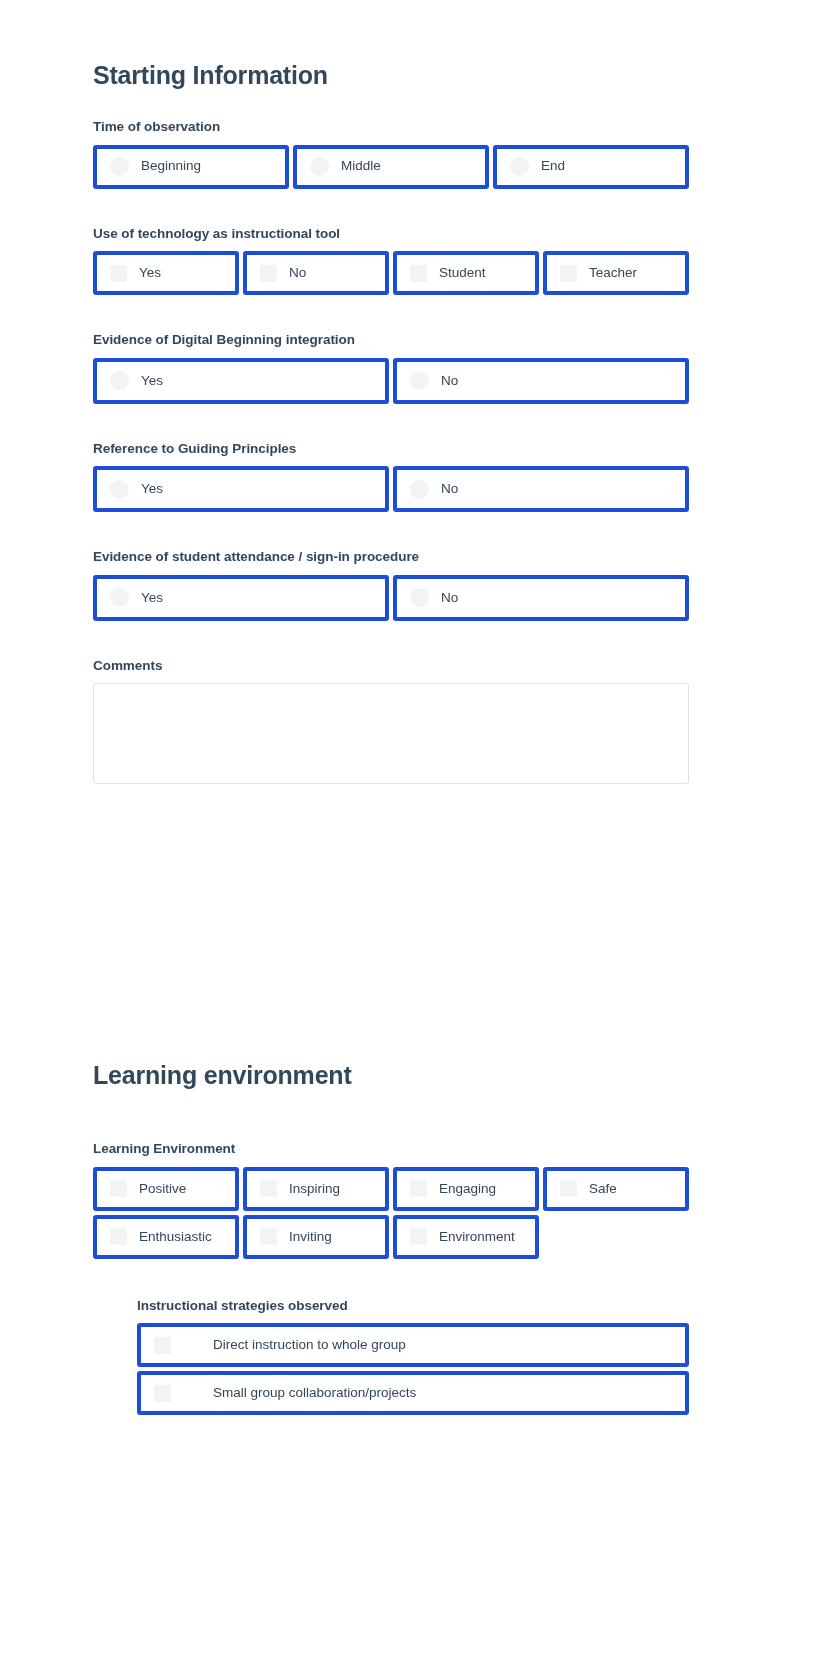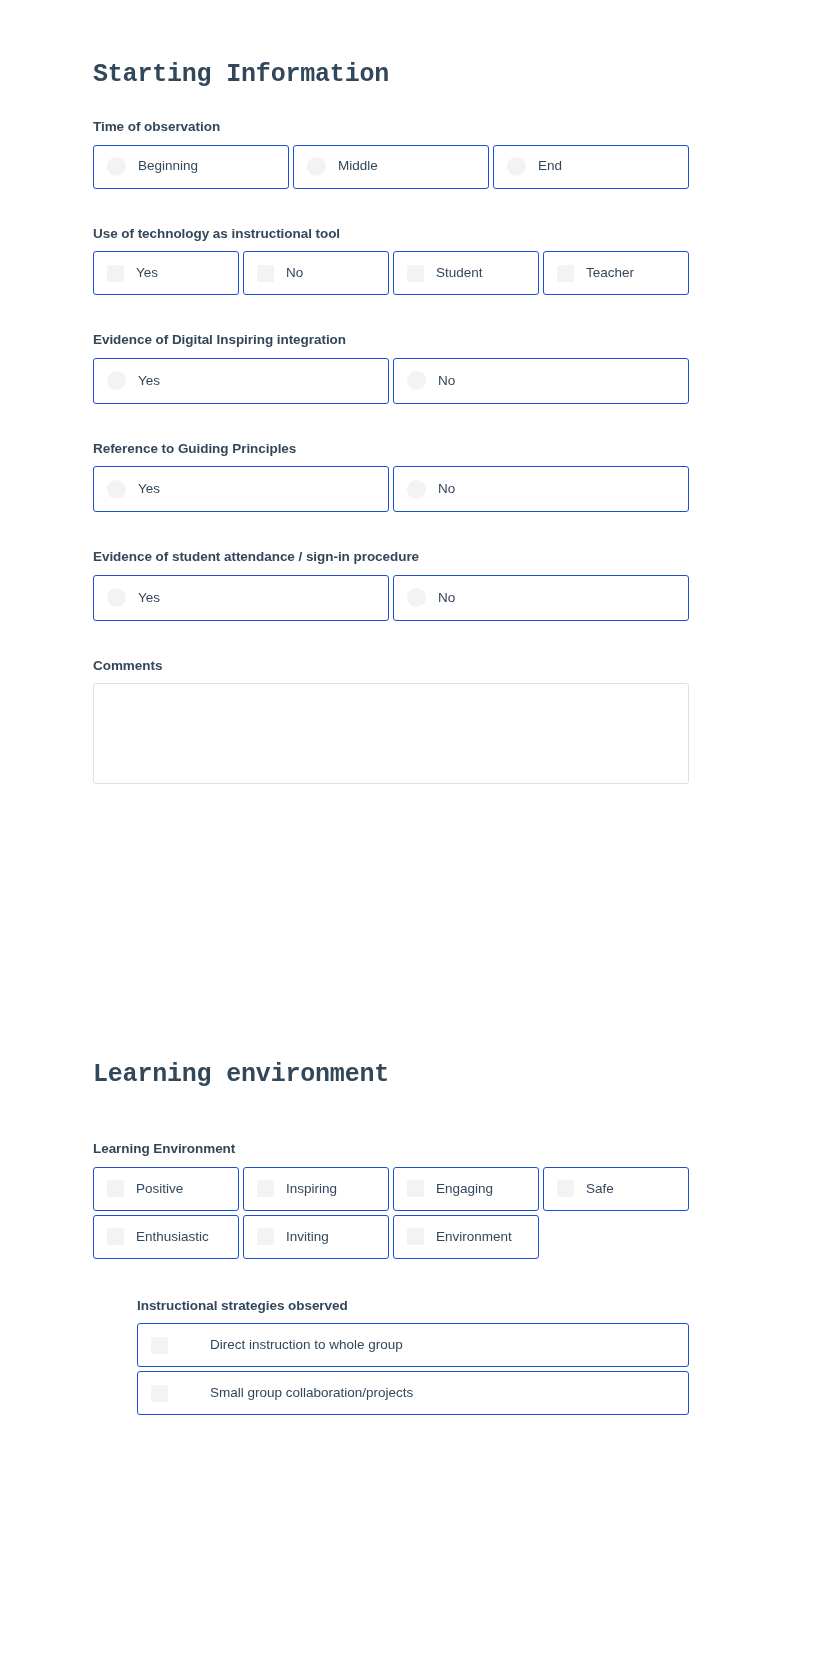--- a/index.html
+++ b/index.html
@@ -24,21 +24,20 @@
     margin-left: 93px;
   }
 
   
   .section-title {
     font-size: 25px;
     font-weight: 700;
     color: #33475b;
     letter-spacing: -0.2px;
     line-height: 1.2;
-    font-family: Liberation Mono, monospace;
   }
 
   .section-one-title { padding-top: 60px; }
 
   .section-two-title { padding-top: 0px; }
 
   
   .field {
     margin-top: 36px;
   }
@@ -61,21 +60,21 @@
 
   .options.cols-3 .option { width: calc((100% - 8px) / 3); }
   .options.cols-4 .option { width: calc((100% - 12px) / 4); }
   .options.cols-2 .option { width: calc((100% - 4px) / 2); }
   .options.cols-1 .option { width: 100%; gap: 30px; }
 
   .option {
     display: flex;
     align-items: center;
     height: 44px;
-    border: 1px solid #1d4ed8;
+    border: 4px solid #1d4ed8;
     border-radius: 3px;
     background: #ffffff;
     padding-left: 13px;
   }
 
   .option.tall { height: 46px; }
 
   .ctrl {
     flex: 0 0 auto;
     background: #f2f3f4;
@@ -162,21 +161,21 @@
           <span class="option-label">Student</span>
         </div>
         <div class="option">
           <span class="ctrl checkbox"></span>
           <span class="option-label">Teacher</span>
         </div>
       </div>
     </div>
 
     <div class="field">
-      <div class="field-label">Evidence of Digital Inspiring integration</div>
+      <div class="field-label">Evidence of Digital Beginning integration</div>
       <div class="options cols-2">
         <div class="option tall">
           <span class="ctrl radio"></span>
           <span class="option-label">Yes</span>
         </div>
         <div class="option tall">
           <span class="ctrl radio"></span>
           <span class="option-label">No</span>
         </div>
       </div>

